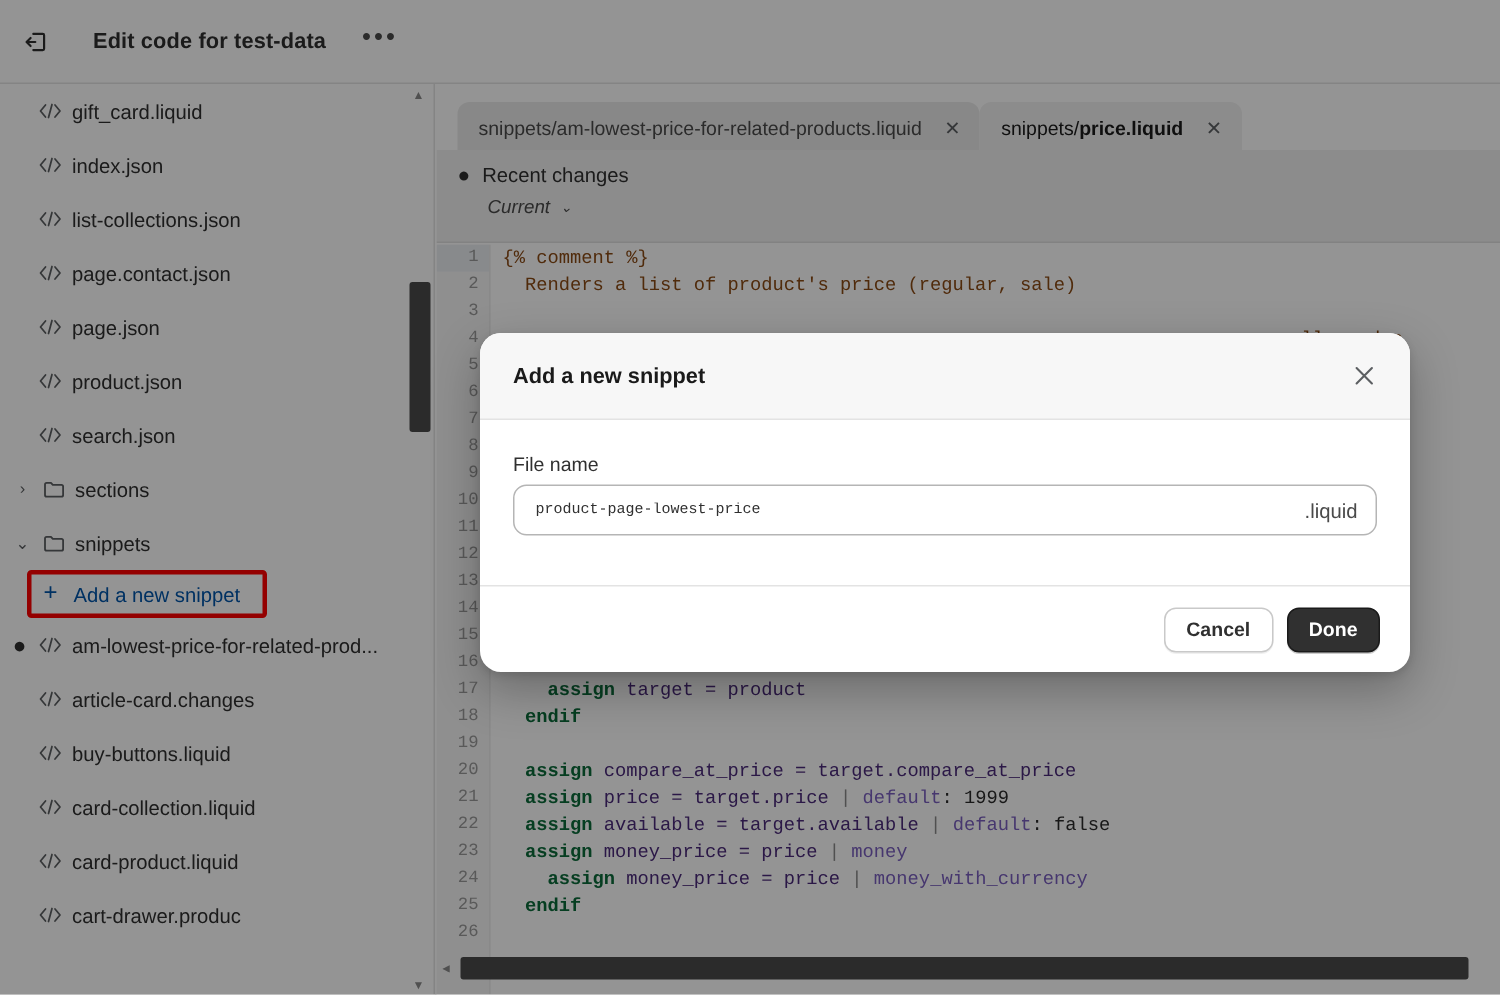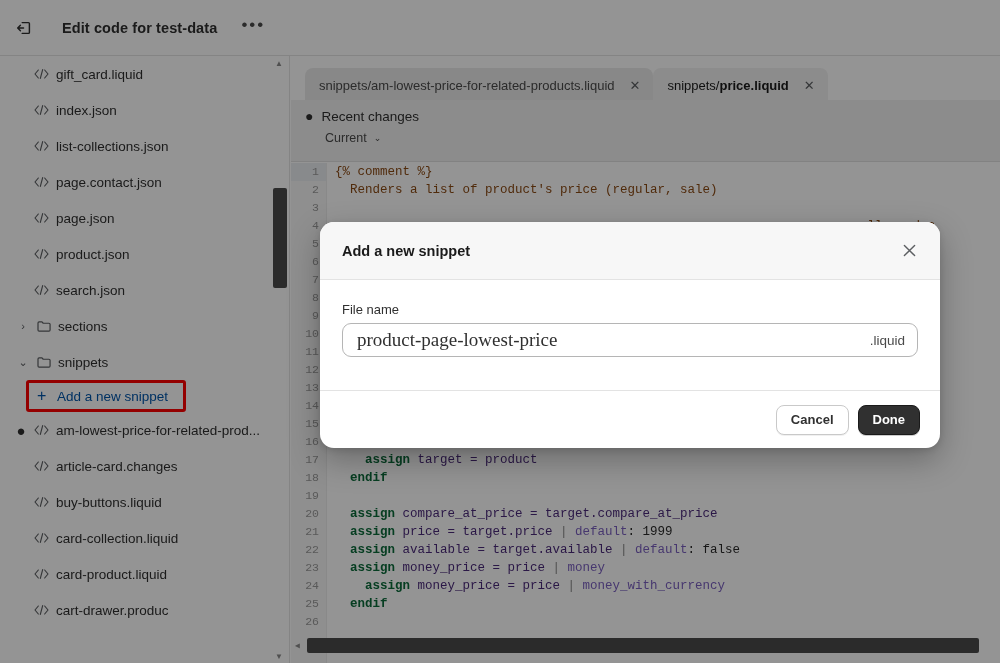--- a/index.html
+++ b/index.html
@@ -50,21 +50,21 @@
 
   
   #sidebar {
     position: absolute; left: 0; top: 56px;
     width: 290px; height: 607px;
     background: #ffffff;
     border-right: 1px solid #e3e3e3;
     overflow: hidden;
   }
   #sidebar-list {
-    position: absolute; left: 8px; top: 0; width: 290px;
+    position: absolute; left: 0; top: 0; width: 290px;
   }
   .row {
     display: flex; align-items: center;
     height: 36px; padding-left: 6px;
     font-size: 13.5px; color: #303030;
     cursor: pointer; white-space: nowrap;
   }
   .row .dot {
     width: 14px; min-width: 14px; text-align: center;
     font-size: 15px; color: #303030; line-height: 1;
@@ -166,21 +166,21 @@
     padding: 8px 0 0 14px;
   }
   #recent-changes {
     display: flex; align-items: center;
     font-size: 13.5px; color: #303030; font-weight: 400;
   }
   #recent-changes .bullet { font-size: 14px; margin-right: 8px; }
   #current-select {
     display: flex; align-items: center;
     margin-top: 7px; margin-left: 20px;
-    font-size: 12.5px; color: #4a4a4a; cursor: pointer;
+    font-size: 12.5px; color: #4a4a4a; cursor: pointer; font-style: italic;
   }
   #current-select .chev { margin-left: 7px; font-size: 9px; }
 
   
   #codearea {
     position: absolute; left: 0; top: 107px;
     width: 709px; height: 500px;
     background: #ffffff;
     overflow: hidden;
     font-family: "Liberation Mono", "DejaVu Sans Mono", monospace;
@@ -267,22 +267,22 @@
     display: flex; align-items: center;
     height: 34px;
     border: 1px solid #b5b5b5;
     border-radius: 9px;
     background: #fff;
     padding: 0 12px 0 12px;
   }
   #filename-input {
     flex: 1 1 auto;
     border: none; outline: none;
-    font-size: 19px; color: #303030;
-    font-family: Liberation Serif, serif;
+    font-size: 10px; color: #303030;
+    font-family: Liberation Mono, monospace;
     background: transparent;
   }
   #filename-suffix {
     font-size: 13.5px; color: #4a4a4a; padding-left: 8px;
   }
   #modal-footer {
     height: 57px;
     display: flex; align-items: center; justify-content: flex-end;
     gap: 9px;
     padding-right: 20px;

